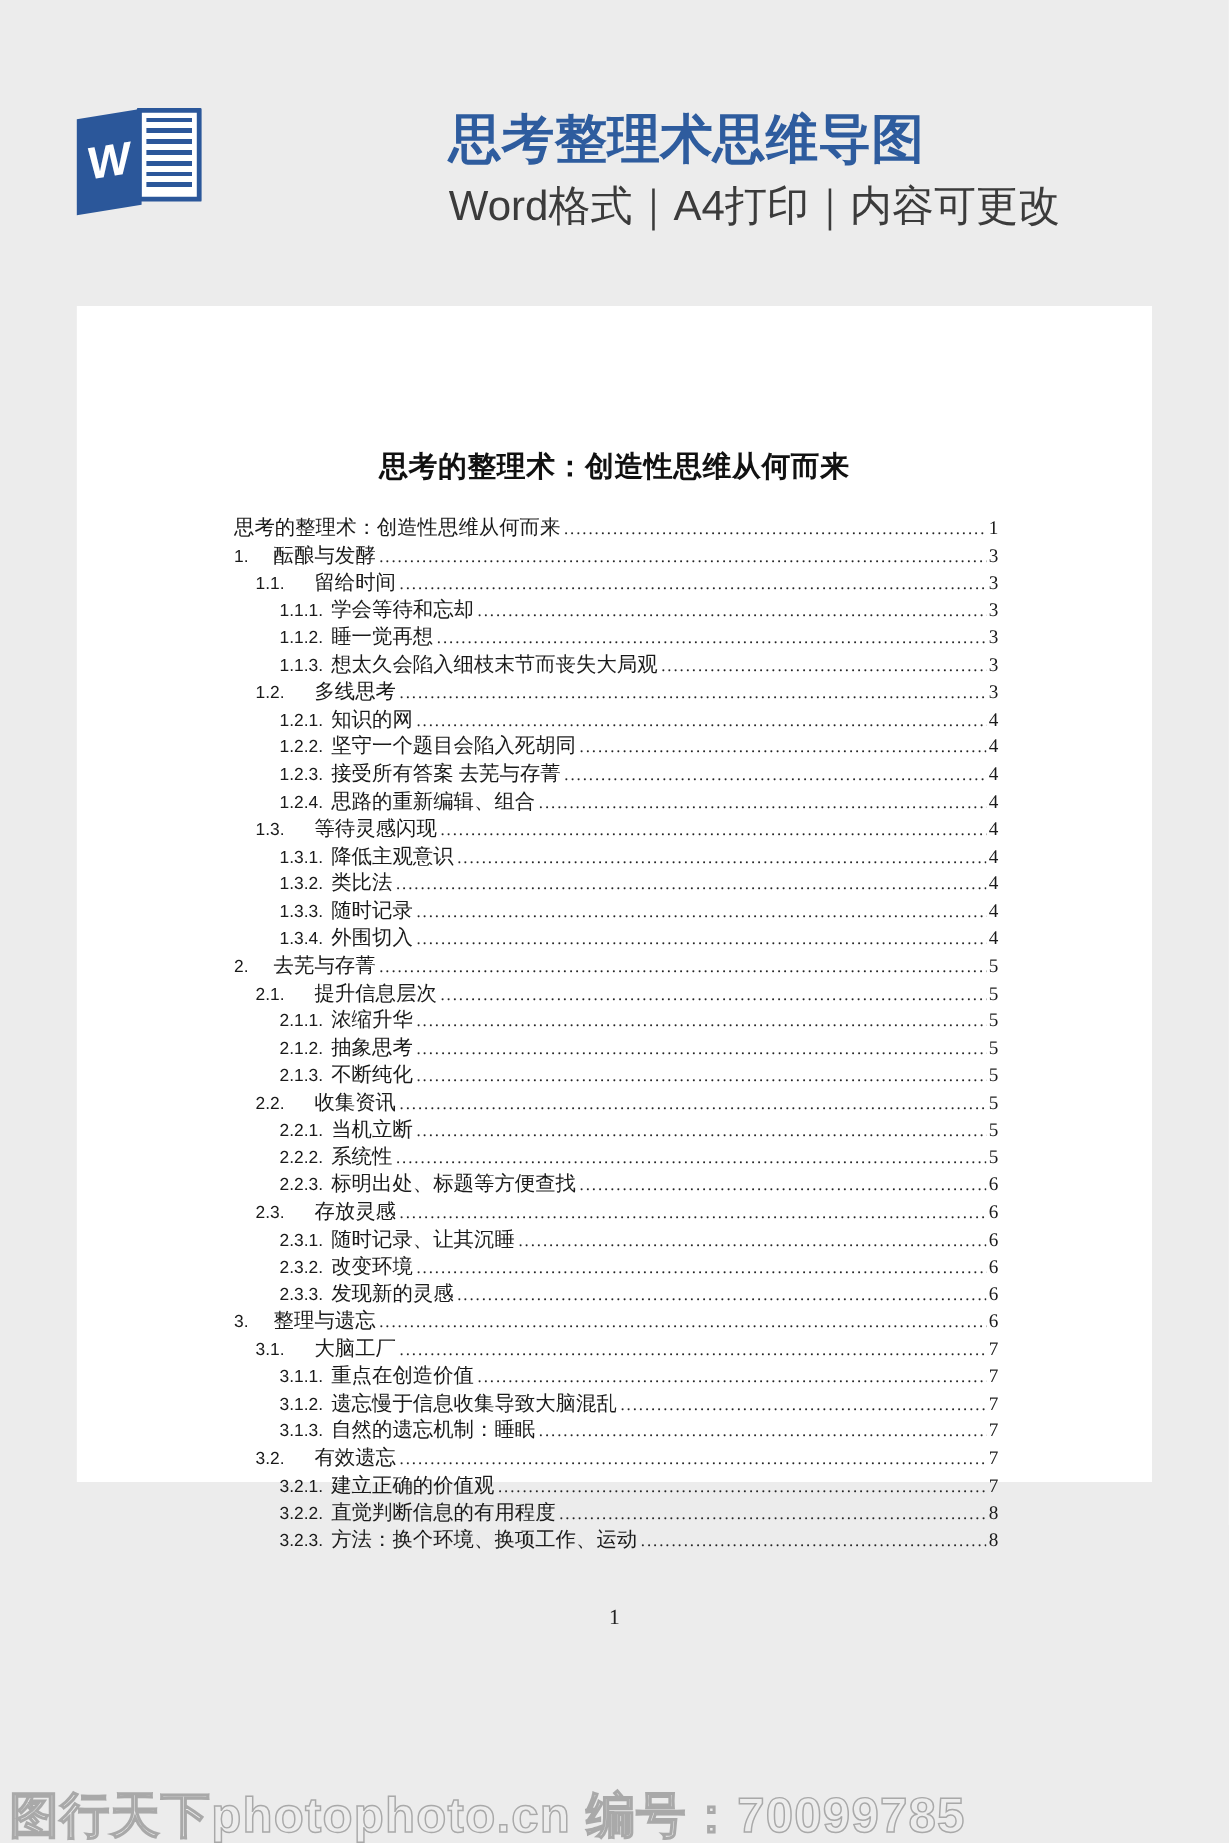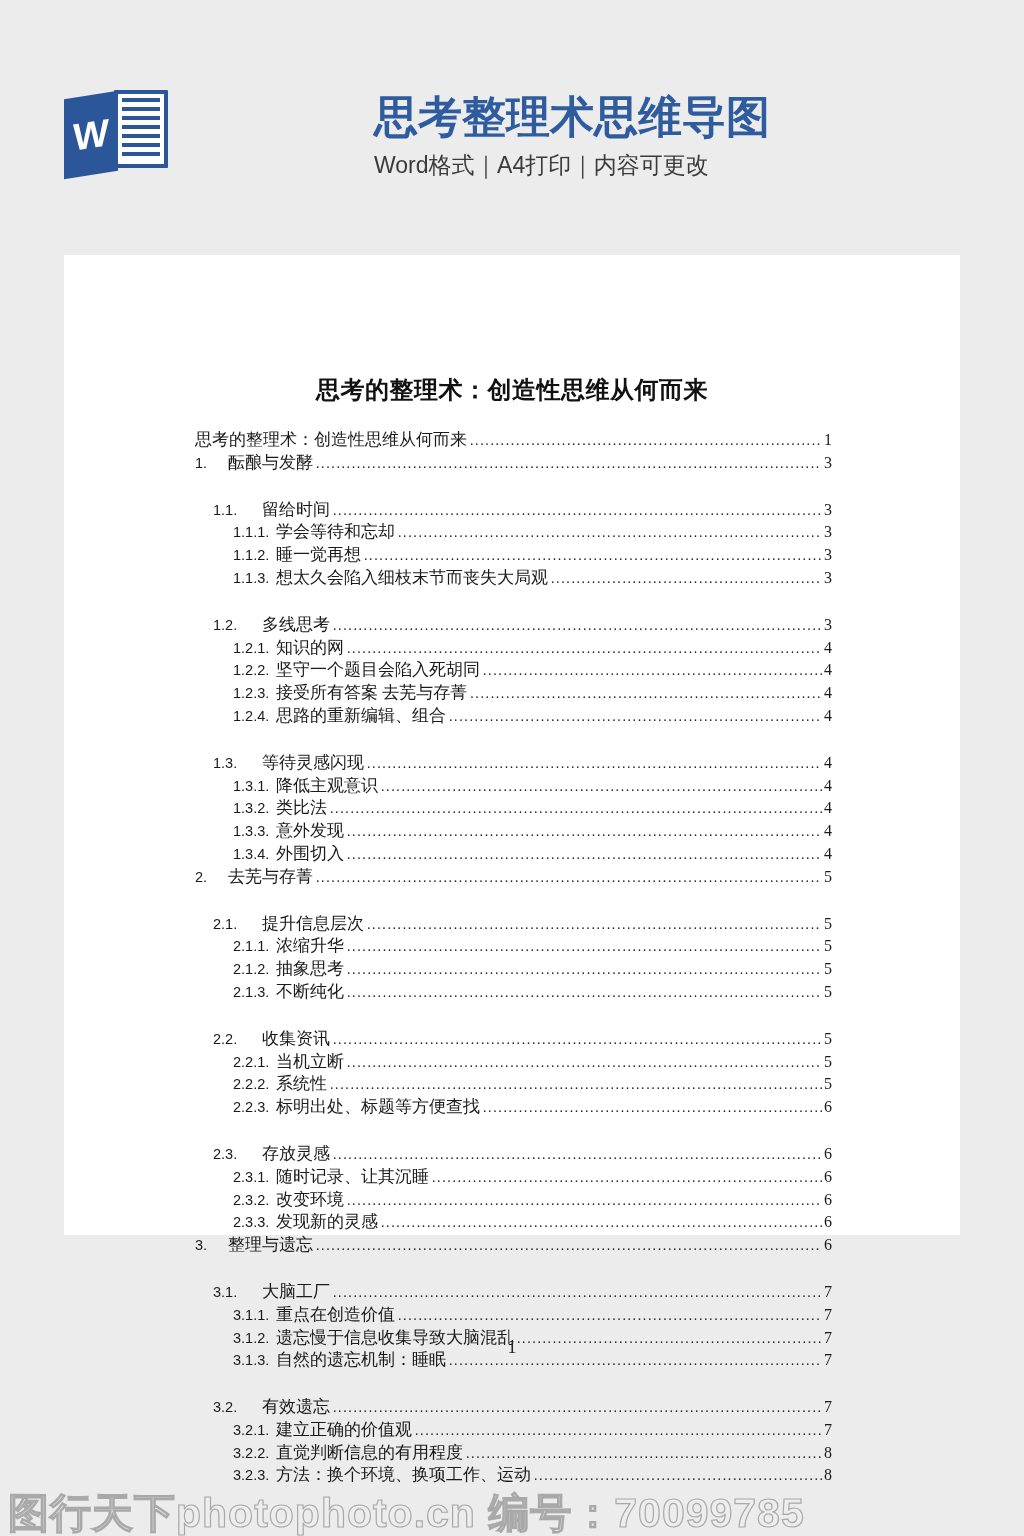--- a/index.html
+++ b/index.html
@@ -30,21 +30,21 @@
     color:#fff; font-family:"Liberation Sans", sans-serif;
     font-weight:bold; font-size:38px; line-height:1;
   }
   .header-text { position:absolute; left:374px; top:95px; }
   .header-title {
     font-family:"Liberation Sans", sans-serif; font-weight:bold;
     font-size:44px; line-height:1; color:#2E5C9E; white-space:nowrap;
   }
   .header-sub {
     margin-top:15px; font-family:"Liberation Sans", sans-serif;
-    font-size:23px; line-height:1; color:#3B3B3B; white-space:nowrap;
+    font-size:35px; line-height:1; color:#3B3B3B; white-space:nowrap;
   }
 
   
   .page {
     position:absolute; left:64px; top:255px; width:896px; height:980px;
     background:#fff;
   }
   .doc-title {
     padding-top:118px; text-align:center;
     font-size:24px; font-weight:bold; color:#111; line-height:34px;
@@ -53,21 +53,21 @@
   .toc { margin:21px 128px 0 131px; }
   .toc-row {
     display:flex; align-items:baseline;
     height:22.8px; font-size:17px; color:#1a1a1a;
   }
   .toc-num {
     flex:none; font-family:"Liberation Sans", sans-serif; font-size:14.5px;
   }
   .lvl0 .toc-num { width:0; overflow:hidden; }
   .lvl1 .toc-num { width:33px; }
-  .lvl2 { margin-left:18px;margin-top:24px; } .lvl2 .toc-num { width:49px; }
+  .lvl2 { margin-left:18px; } .lvl2 .toc-num { width:49px; }
   .lvl3 { margin-left:38px; } .lvl3 .toc-num { width:43px; }
   .toc-label { flex:none; white-space:nowrap; }
   .toc-leader {
     flex:1; overflow:hidden; white-space:nowrap;
     font-size:14px; letter-spacing:1.6px; margin:0 2px 0 3px; color:#222;
   }
   .toc-page { flex:none; font-size:16px; }
   .page-number {
     position:absolute; top:1082px; left:0; right:0;
     text-align:center; font-size:18px; color:#222;
@@ -179,21 +179,21 @@
     <span class="toc-page">4</span>
   </div>
       <div class="toc-row lvl3">
     <span class="toc-num">1.3.2.</span>
     <span class="toc-label">类比法</span>
     <span class="toc-leader">....................................................................................................................................................................................................................................................................</span>
     <span class="toc-page">4</span>
   </div>
       <div class="toc-row lvl3">
     <span class="toc-num">1.3.3.</span>
-    <span class="toc-label">意外发现</span>
+    <span class="toc-label">随时记录</span>
     <span class="toc-leader">....................................................................................................................................................................................................................................................................</span>
     <span class="toc-page">4</span>
   </div>
       <div class="toc-row lvl3">
     <span class="toc-num">1.3.4.</span>
     <span class="toc-label">外围切入</span>
     <span class="toc-leader">....................................................................................................................................................................................................................................................................</span>
     <span class="toc-page">4</span>
   </div>
       <div class="toc-row lvl1">

